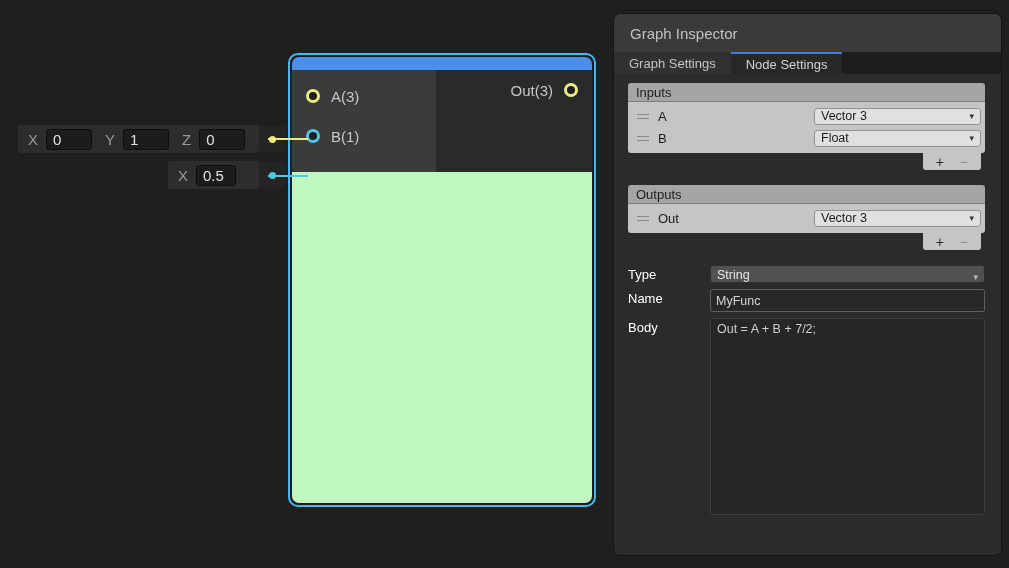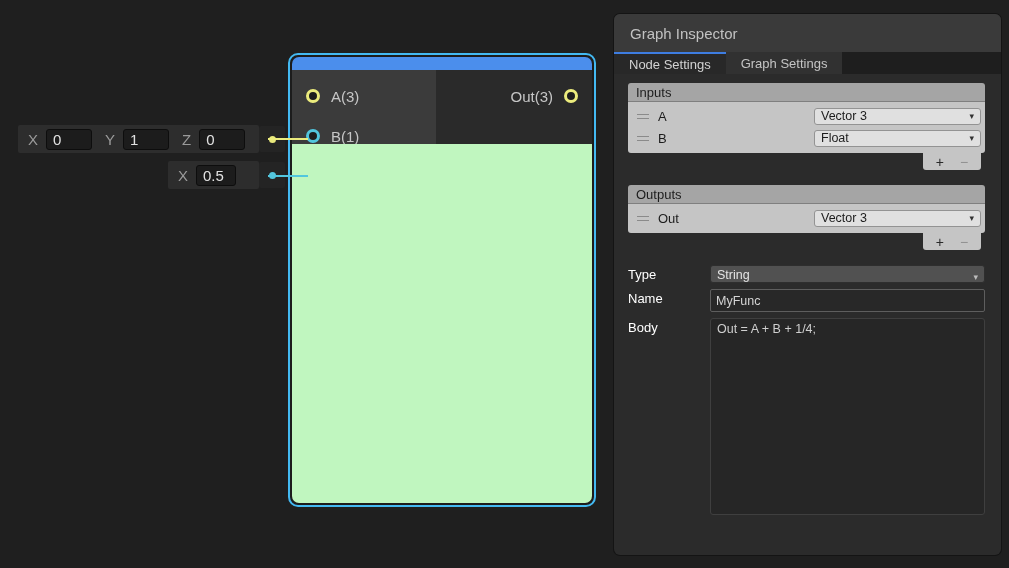--- a/index.html
+++ b/index.html
@@ -49,23 +49,23 @@
   .node-inner {
     width:100%; height:100%; border-radius:7px; overflow:hidden;
     display:flex; flex-direction:column;
   }
   .node-header {
     height:42px; background:#313131; flex:none;
     display:flex; align-items:center; padding:0 15px;
     color:#c9c9c9; font-size:17px; letter-spacing:.2px;
   }
   .node-blue-bar { height:13px; flex:none; background:#4b8eec; }
-  .node-ports { height:74px; flex:none; display:flex; }
+  .node-ports { height:102px; flex:none; display:flex; }
   .ports-left  { width:144px; background:#3b3b3b; padding-top:6px; }
-  .ports-right { flex:1; background:#2a2a2a; padding-top:6px; }
+  .ports-right { flex:1; background:#2a2a2a; }
   .port-row { height:40px; display:flex; align-items:center; gap:11px; padding-left:14px; }
   .port-row.out { justify-content:flex-end; padding-right:14px; padding-left:0; }
   .port-ring {
     width:14px; height:14px; border-radius:50%; background:#1e1e1e; flex:none;
   }
   .port-ring.yellow { border:3px solid #ecec7d; }
   .port-ring.cyan   { border:3px solid #52c6de; }
   .port-label { color:#c6c6c6; font-size:15px; }
   .node-preview { flex:1; background:#c0f6bf; }
 
@@ -194,25 +194,25 @@
     <div class="node-preview"></div>
   </div>
 </div>
 
 <div class="inspector">
   <div class="insp-title">
     <span>Graph Inspector</span>
   </div>
 
   <div class="insp-tabs">
+    <div class="tab inactive">
+      <span>Graph Settings</span>
+    </div>
     <div class="tab active">
       <span>Node Settings</span>
-    </div>
-    <div class="tab inactive">
-      <span>Graph Settings</span>
     </div>
   </div>
 
   <div class="insp-body">
 
     <div class="rlist">
       <div class="rlist-header">
         <span>Inputs</span>
       </div>
       <div class="rlist-rows">
@@ -272,17 +272,17 @@
           <span>String</span>
           <span class="dd-arrow-light">▾</span>
         </div>
       </div>
       <div class="prop-row">
         <span class="prop-label">Name</span>
         <input class="text-field" value="MyFunc" style="">
       </div>
       <div class="prop-row">
         <span class="prop-label">Body</span>
-        <div class="body-field">Out = A + B + 1/4;</div>
+        <div class="body-field">Out = A + B + 7/2;</div>
       </div>
     </div>
   </div>
 </div>
 
 </body></html>

